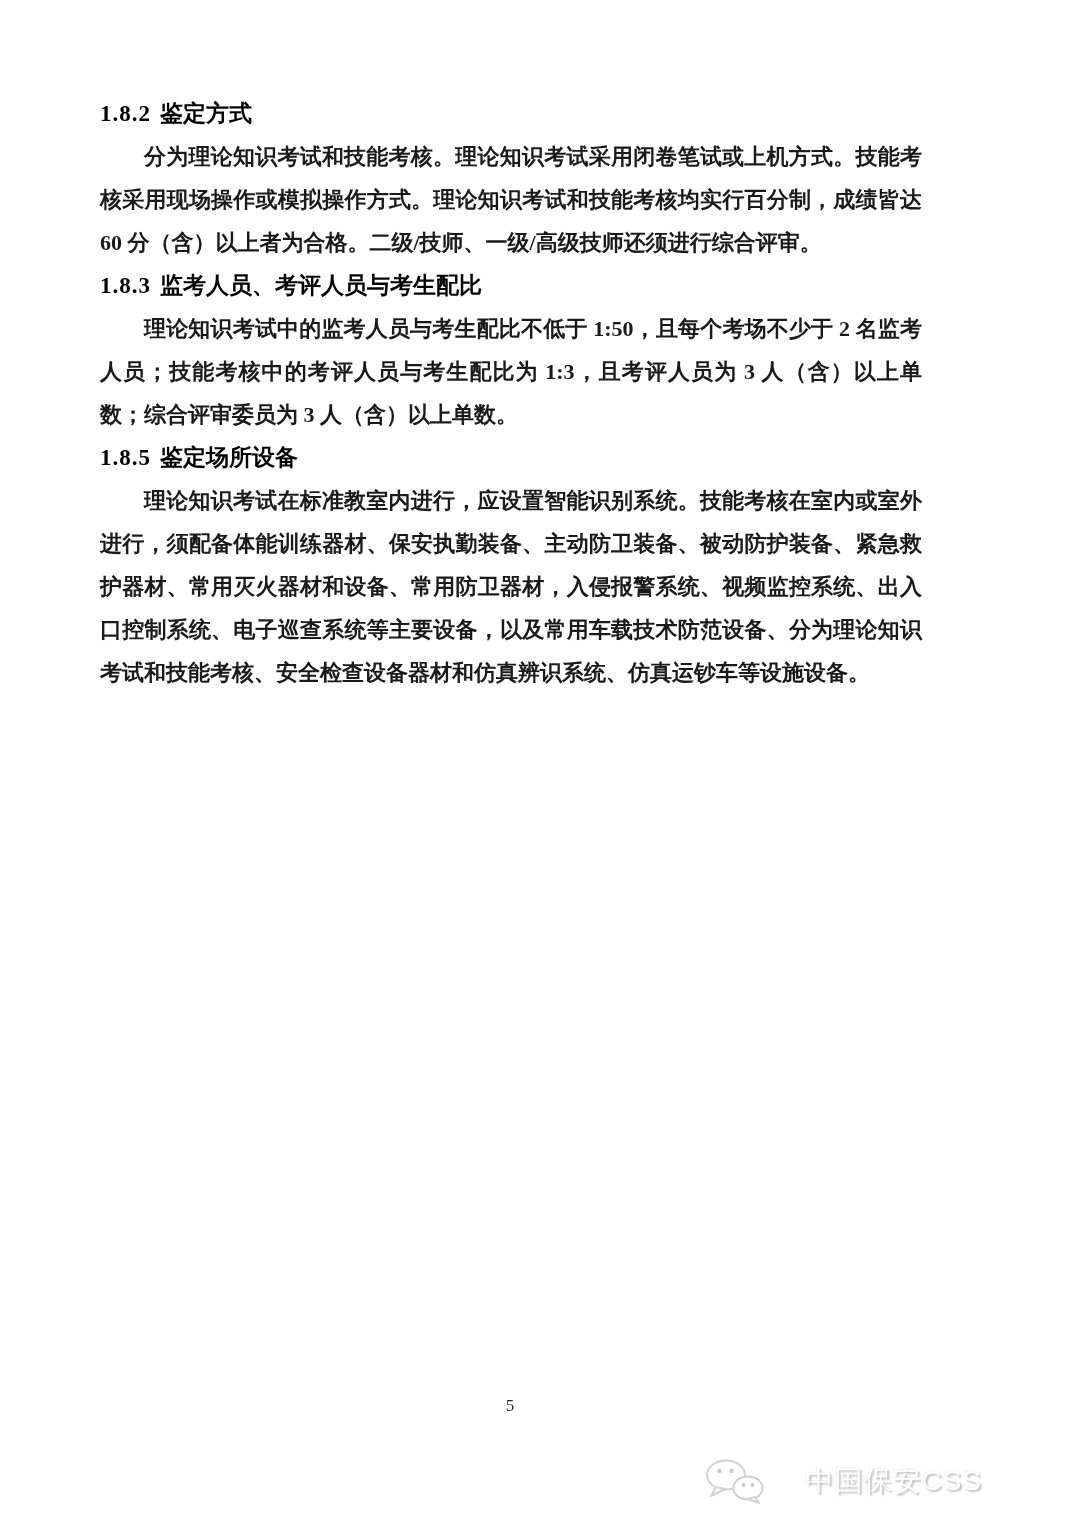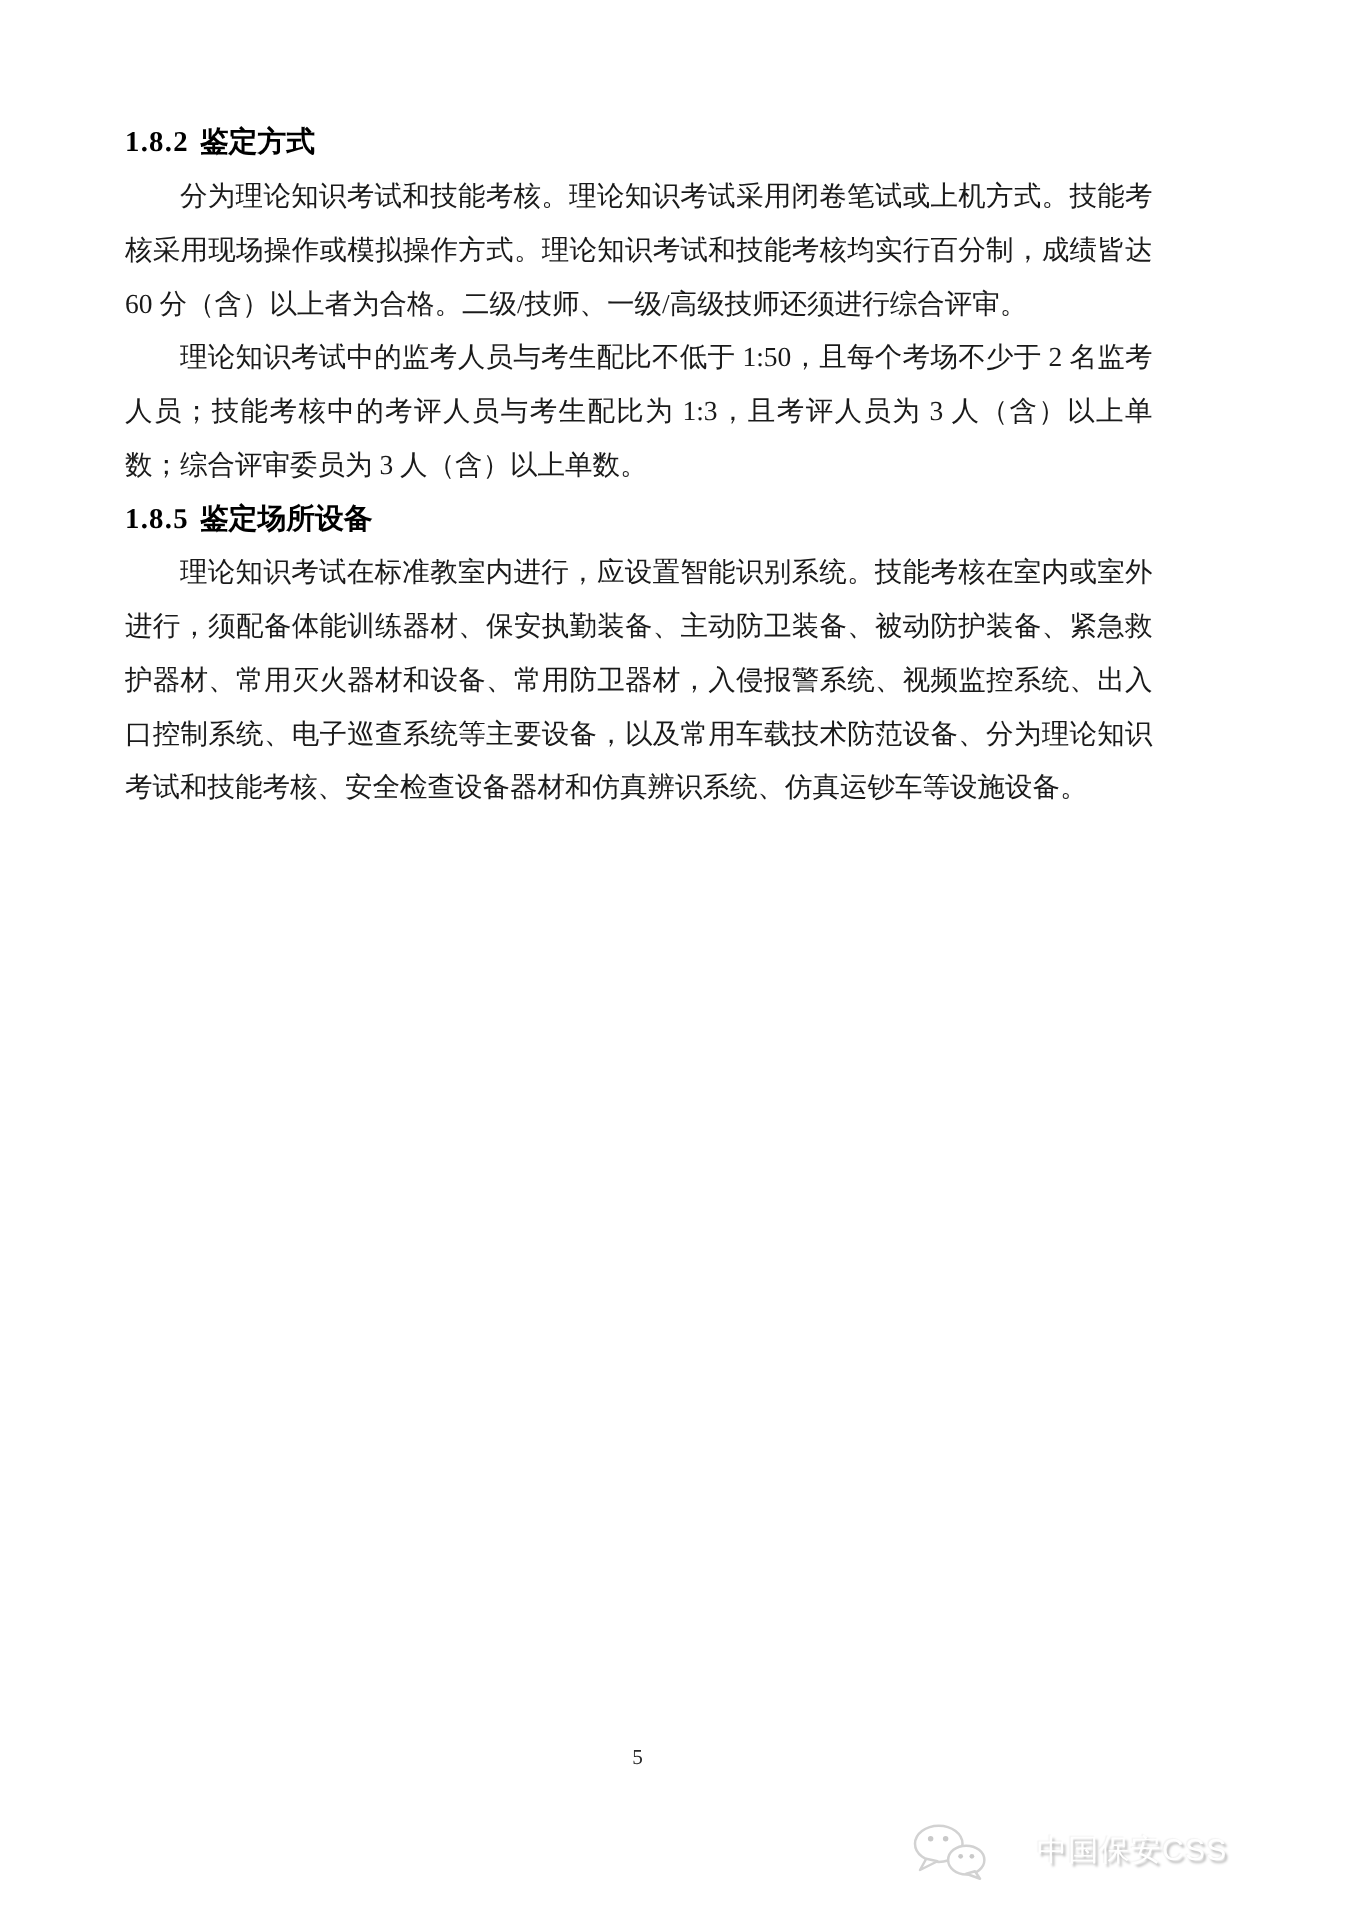--- a/index.html
+++ b/index.html
@@ -36,20 +36,21 @@
   .heading .hnum {
     font-family: "Liberation Serif", "DejaVu Serif", serif;
     font-weight: bold;
     letter-spacing: 1px;
     margin-right: 9px;
   }
   .para {
     margin: 0;
     text-indent: 2em;
     word-break: break-all;
+    font-weight: bold;
   }
   .page-number {
     position: absolute;
     left: 0;
     right: 0;
     top: 1394px;
     text-align: center;
     font-size: 17px;
     line-height: 24px;
     color: #2a2a2a;
@@ -59,41 +60,42 @@
     position: absolute;
     top: 1458px;
     right: 38px;
     display: flex;
     align-items: center;
     gap: 7px;
   }
   .wm-icon { display: inline-flex; }
   .wm-text {
     font-family: "Liberation Sans", "DejaVu Sans", sans-serif;
-    font-size: 24px;
+    font-size: 28px;
     line-height: 44px;
     letter-spacing: 1px;
     color: #ffffff;
     text-shadow: 2px 2px 2px #bdbdbd, -1px -1px 1px #f2f2f2;
     margin-left: 31px;
   }
 </style>
 </head>
 <body>
 
 <div class="page">
 
   <main class="content">
 
     <section>
       <h3 class="heading"><span class="hnum">1.8.2</span><span class="htitle">鉴定方式</span></h3>
       <p class="para">分为理论知识考试和技能考核。理论知识考试采用闭卷笔试或上机方式。技能考核采用现场操作或模拟操作方式。理论知识考试和技能考核均实行百分制，成绩皆达 60 分（含）以上者为合格。二级/技师、一级/高级技师还须进行综合评审。</p>
     </section>
 
     <section>
+      <h3 class="heading"><span class="hnum">1.8.3</span><span class="htitle">监考人员、考评人员与考生配比</span></h3>
       <p class="para">理论知识考试中的监考人员与考生配比不低于 1:50，且每个考场不少于 2 名监考人员；技能考核中的考评人员与考生配比为 1:3，且考评人员为 3 人（含）以上单数；综合评审委员为 3 人（含）以上单数。</p>
     </section>
 
 
     <section>
       <h3 class="heading"><span class="hnum">1.8.5</span><span class="htitle">鉴定场所设备</span></h3>
       <p class="para">理论知识考试在标准教室内进行，应设置智能识别系统。技能考核在室内或室外进行，须配备体能训练器材、保安执勤装备、主动防卫装备、被动防护装备、紧急救护器材、常用灭火器材和设备、常用防卫器材，入侵报警系统、视频监控系统、出入口控制系统、电子巡查系统等主要设备，以及常用车载技术防范设备、分为理论知识考试和技能考核、安全检查设备器材和仿真辨识系统、仿真运钞车等设施设备。</p>
     </section>
 
   </main>

